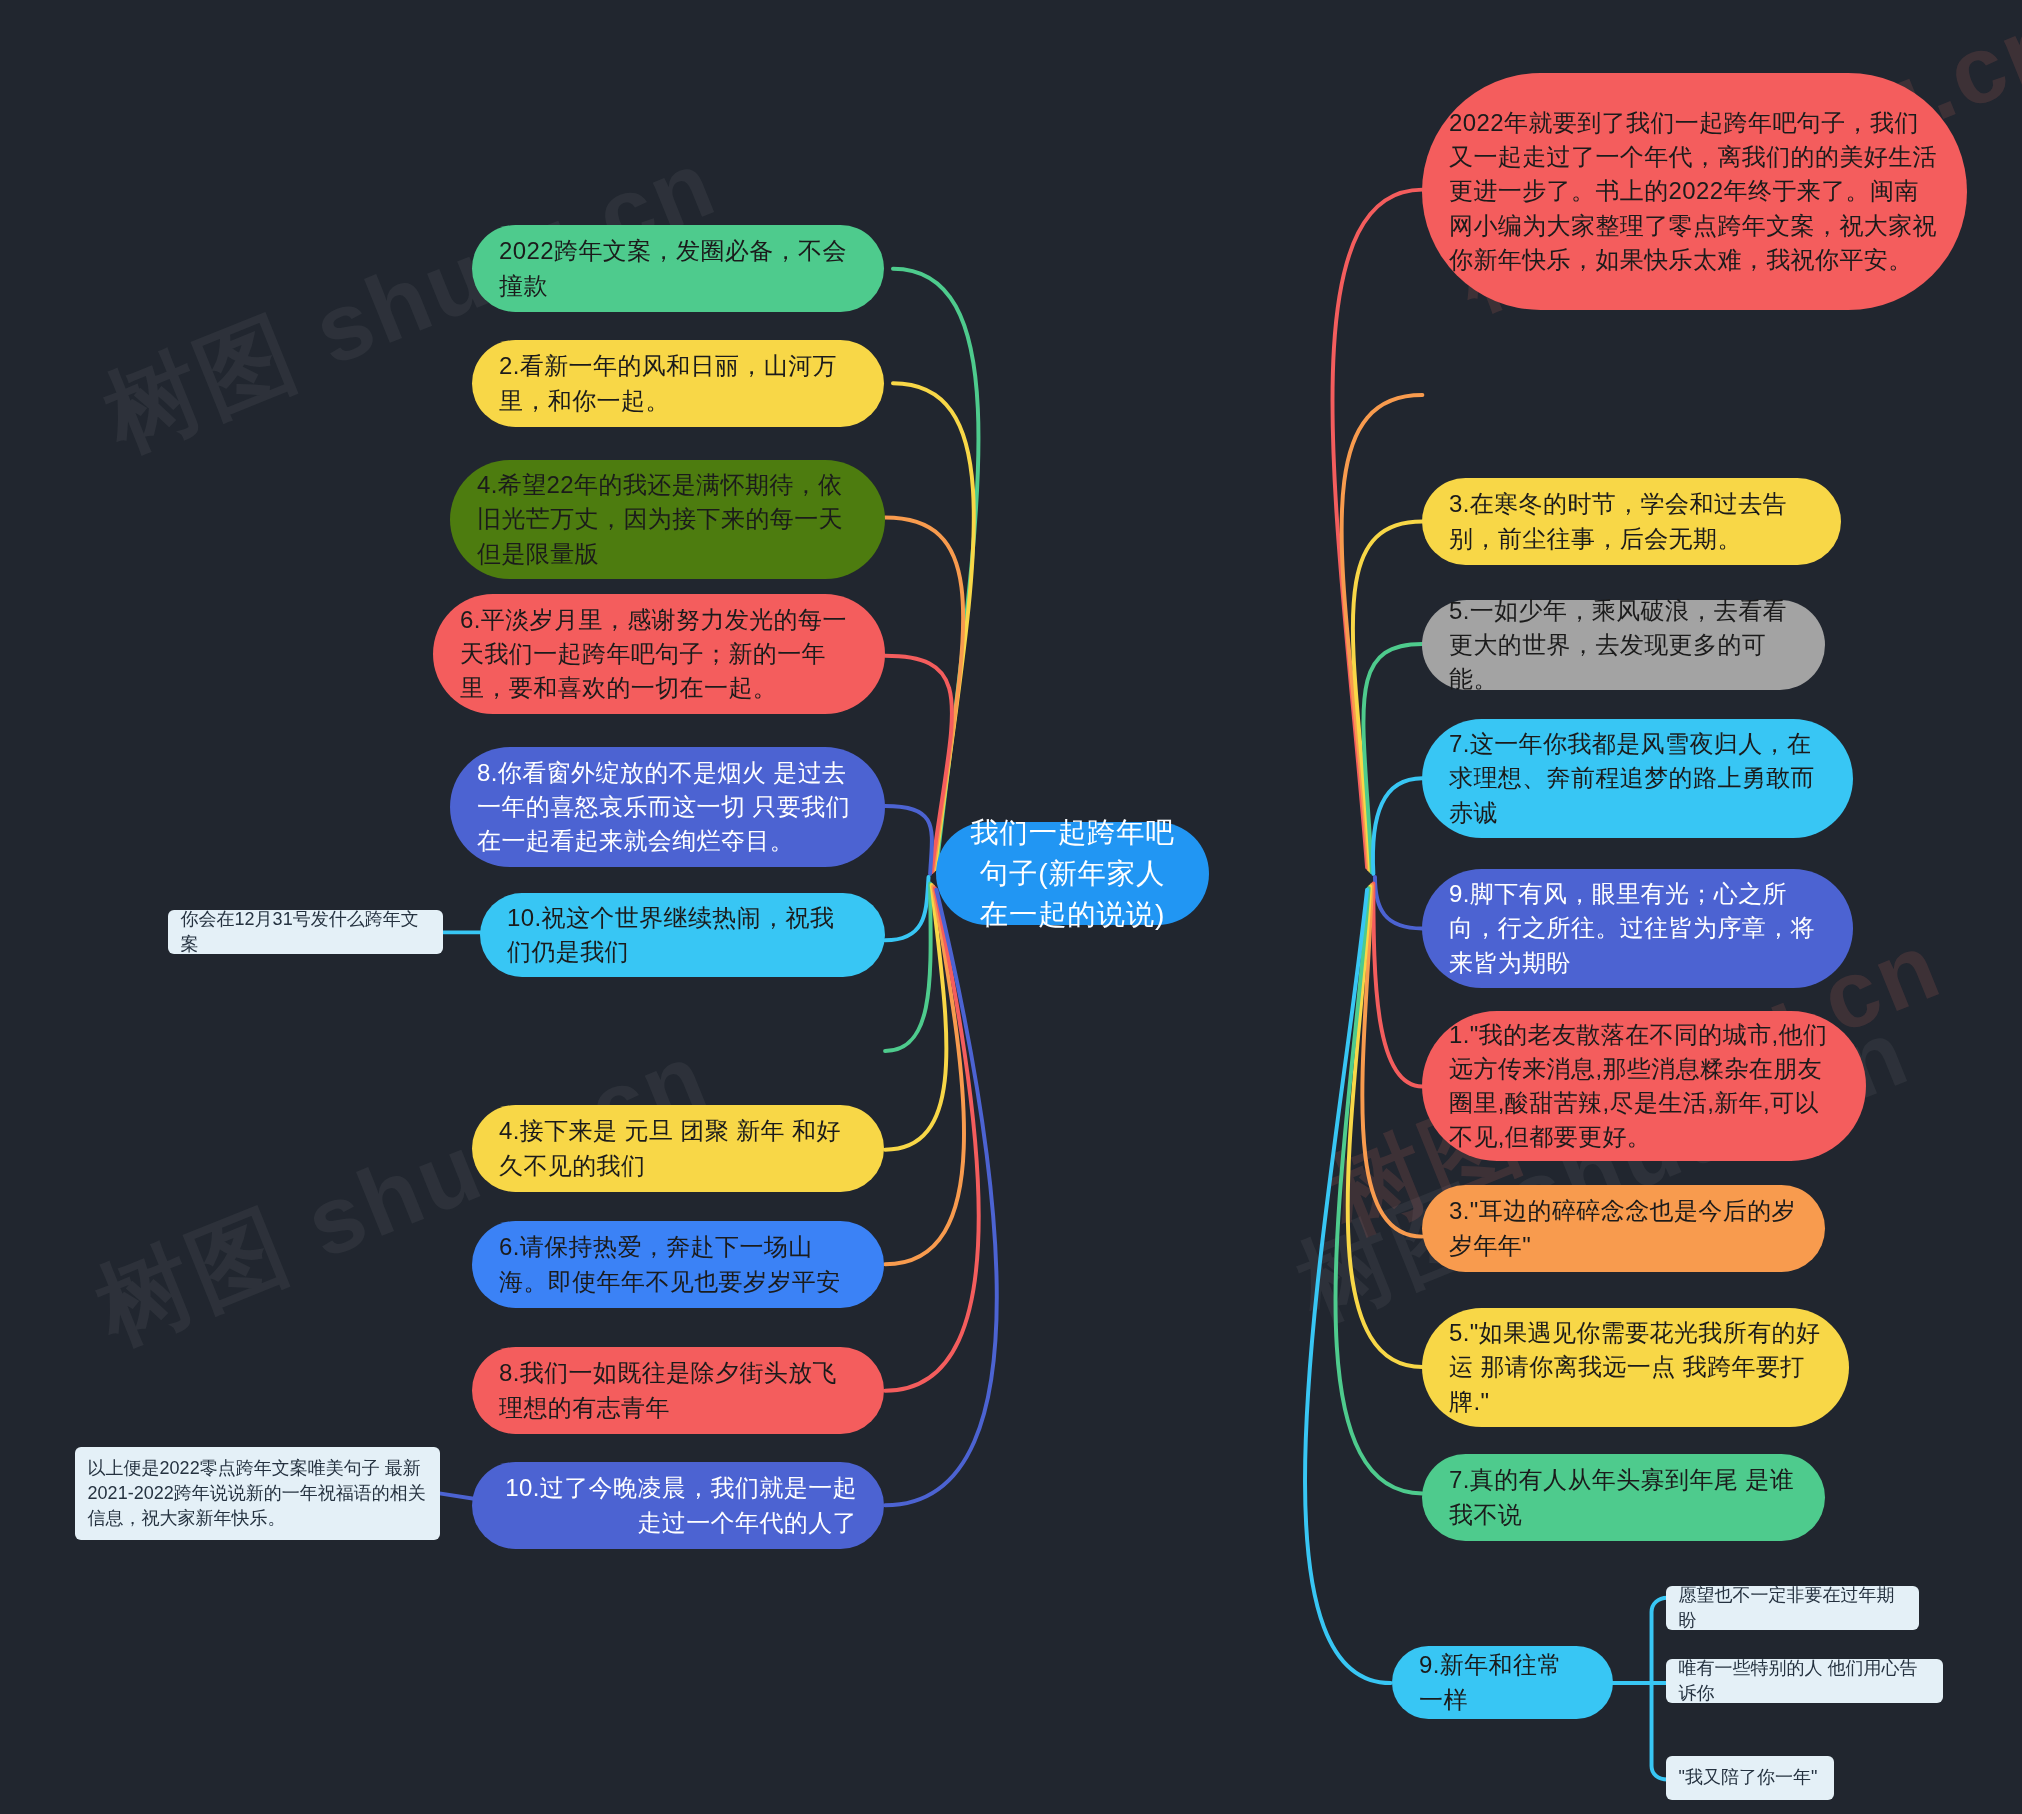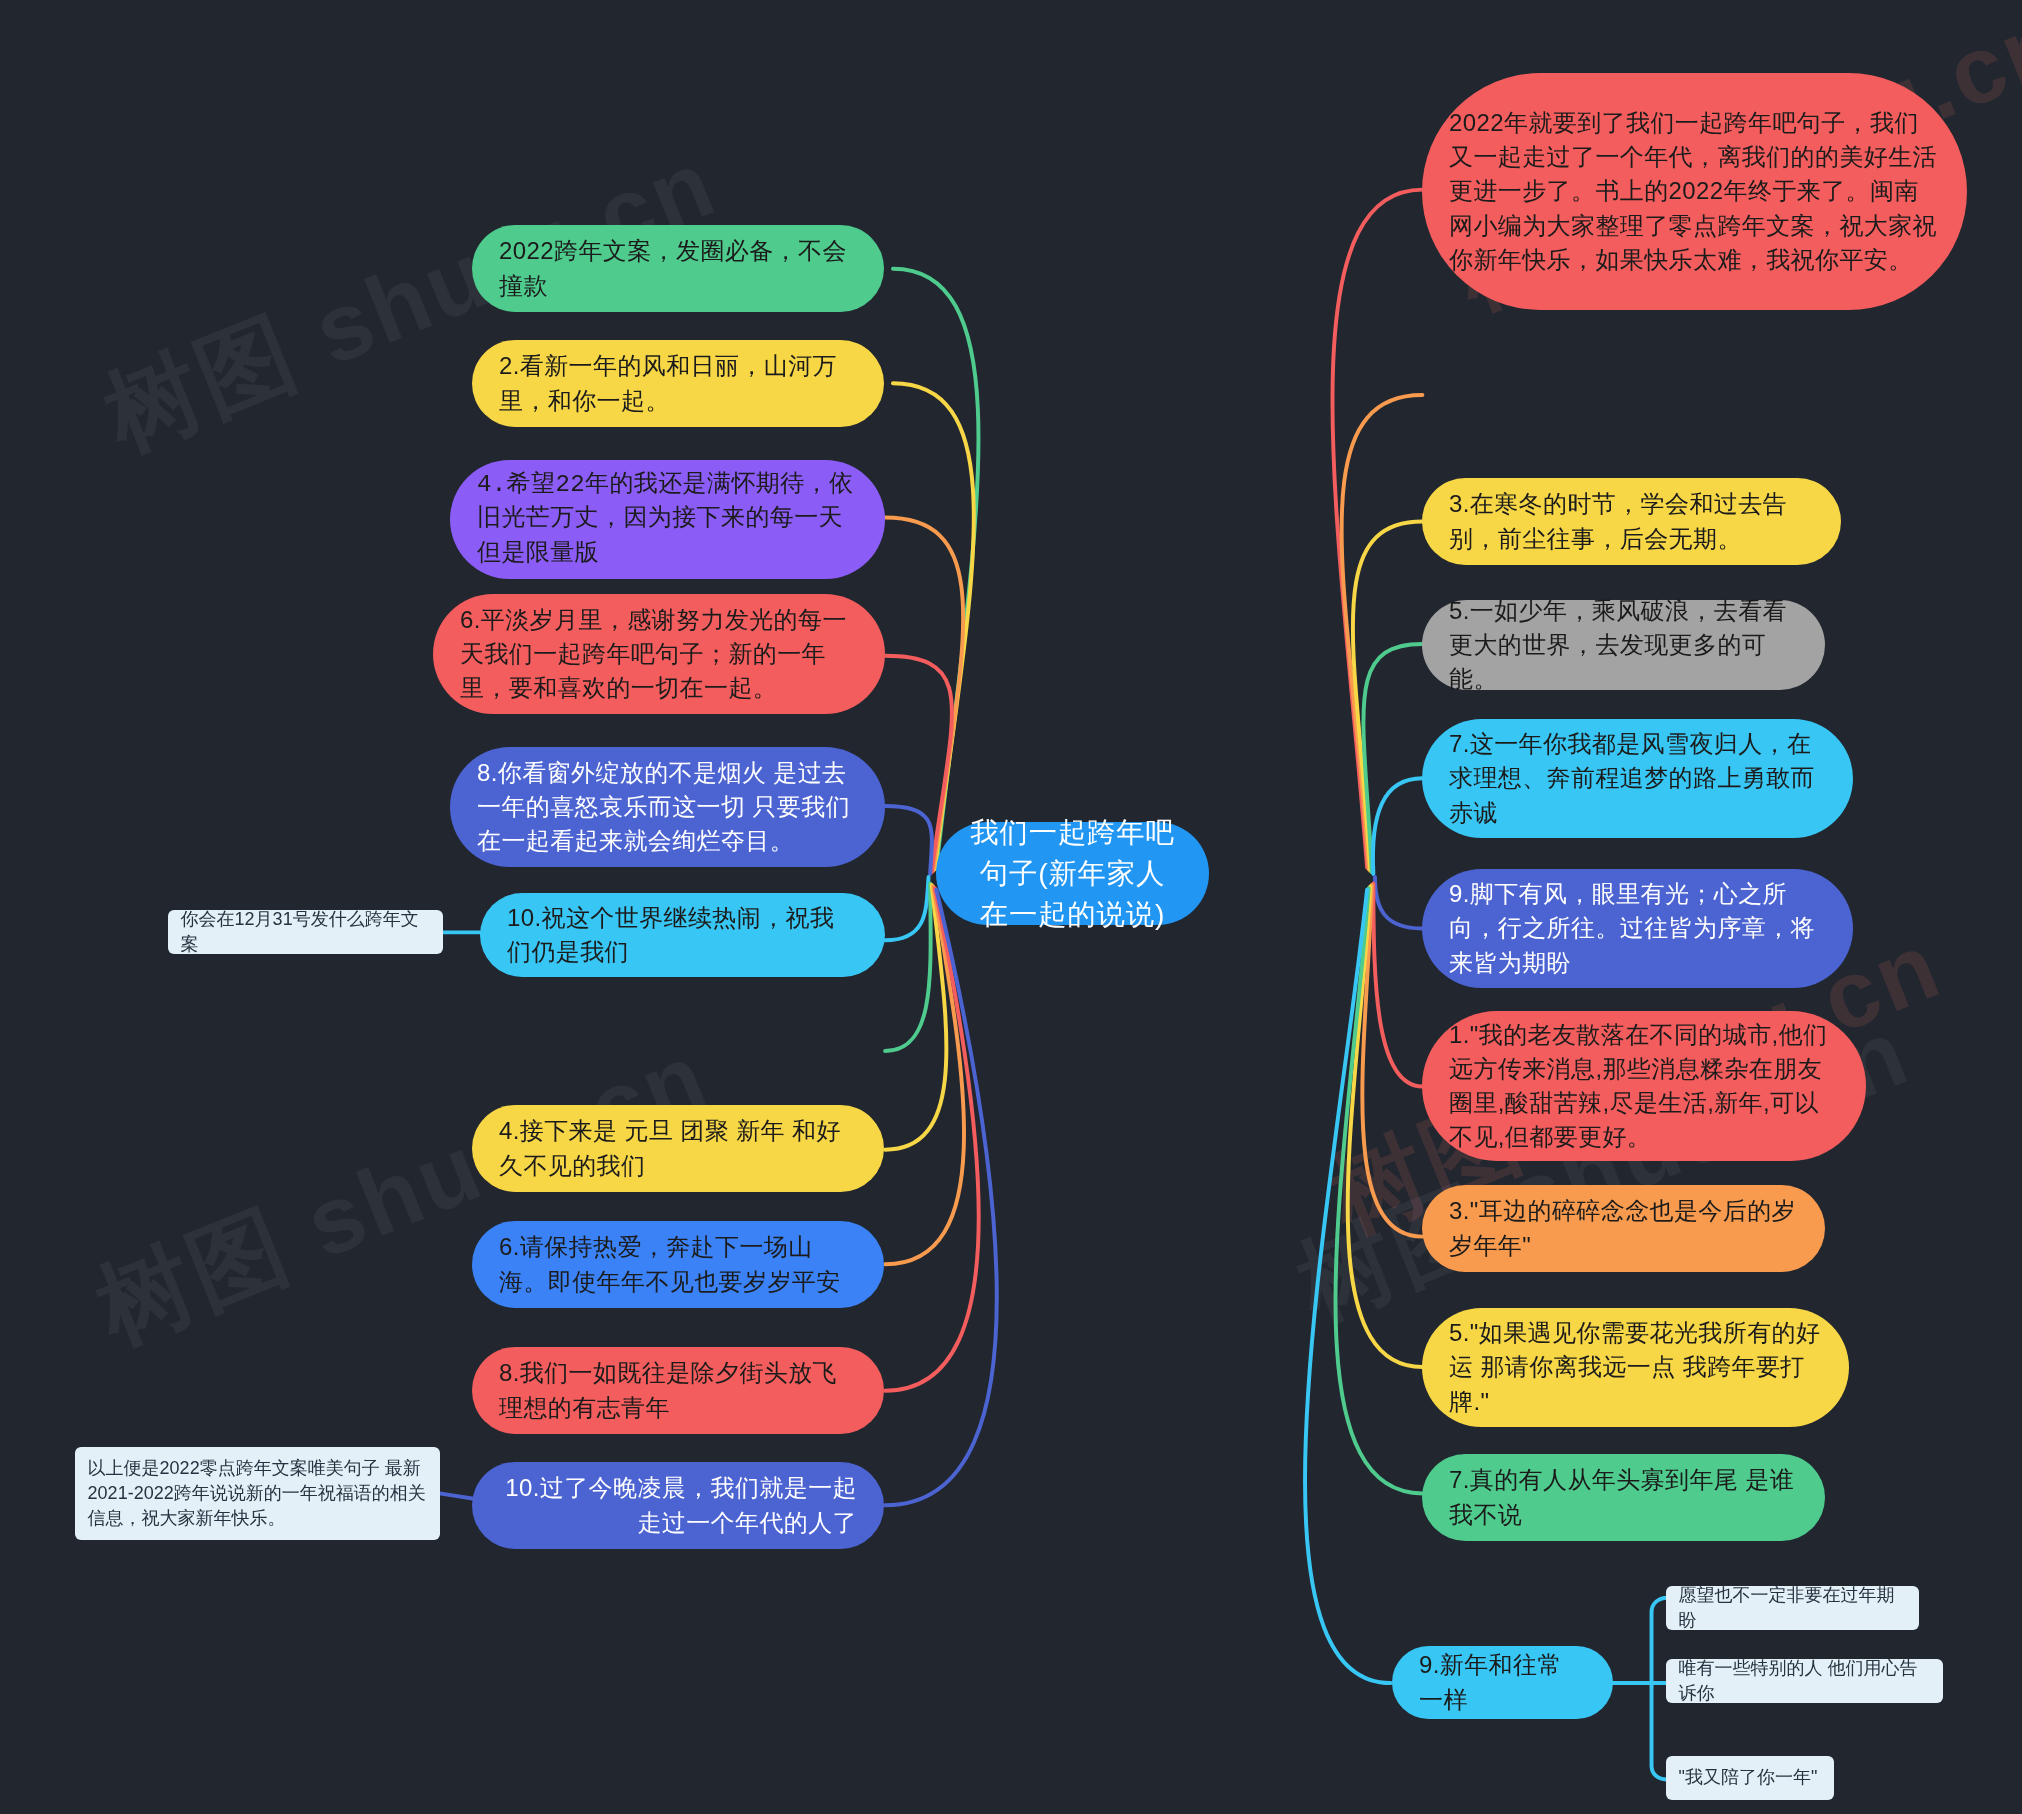--- a/index.html
+++ b/index.html
@@ -115,21 +115,21 @@
       <path d="M2090,2130 L2090,2235 C2090,2245 2098,2252 2110,2252" stroke="#38C6F4"></path>
     </g>
   </svg>
 
   <div class="center-node" style="left:936px;top:822px;width:273px;height:103px;">我们一起跨年吧句子(新年家人在一起的说说)</div>
 
   <div class="node dark" style="left:472px;top:225px;width:412px;height:87px;background:#4ECB8D;">2022跨年文案，发圈必备，不会撞款</div>
 
   <div class="node dark" style="left:472px;top:340px;width:412px;height:87px;background:#F8D747;">2.看新一年的风和日丽，山河万里，和你一起。</div>
 
-  <div class="node dark" style="left:450px;top:460px;width:435px;height:119px;background:#8b5cf6;font-family:Liberation Mono, monospace;">4.希望22年的我还是满怀期待，依旧光芒万丈，因为接下来的每一天但是限量版</div>
+  <div class="node dark" style="left:450px;top:460px;width:435px;height:119px;background:#4d7c0f;">4.希望22年的我还是满怀期待，依旧光芒万丈，因为接下来的每一天但是限量版</div>
 
   <div class="node dark" style="left:433px;top:594px;width:452px;height:120px;background:#F45D5D;">6.平淡岁月里，感谢努力发光的每一天我们一起跨年吧句子；新的一年里，要和喜欢的一切在一起。</div>
 
   <div class="node light" style="left:450px;top:747px;width:435px;height:120px;background:#4C63D2;">8.你看窗外绽放的不是烟火 是过去一年的喜怒哀乐而这一切 只要我们在一起看起来就会绚烂夺目。</div>
 
   <div class="node dark" style="left:480px;top:893px;width:405px;height:84px;background:#38C6F4;">10.祝这个世界继续热闹，祝我们仍是我们</div>
 
 
   <div class="node dark" style="left:472px;top:1105px;width:412px;height:87px;background:#F8D747;">4.接下来是 元旦 团聚 新年 和好久不见的我们</div>
 

